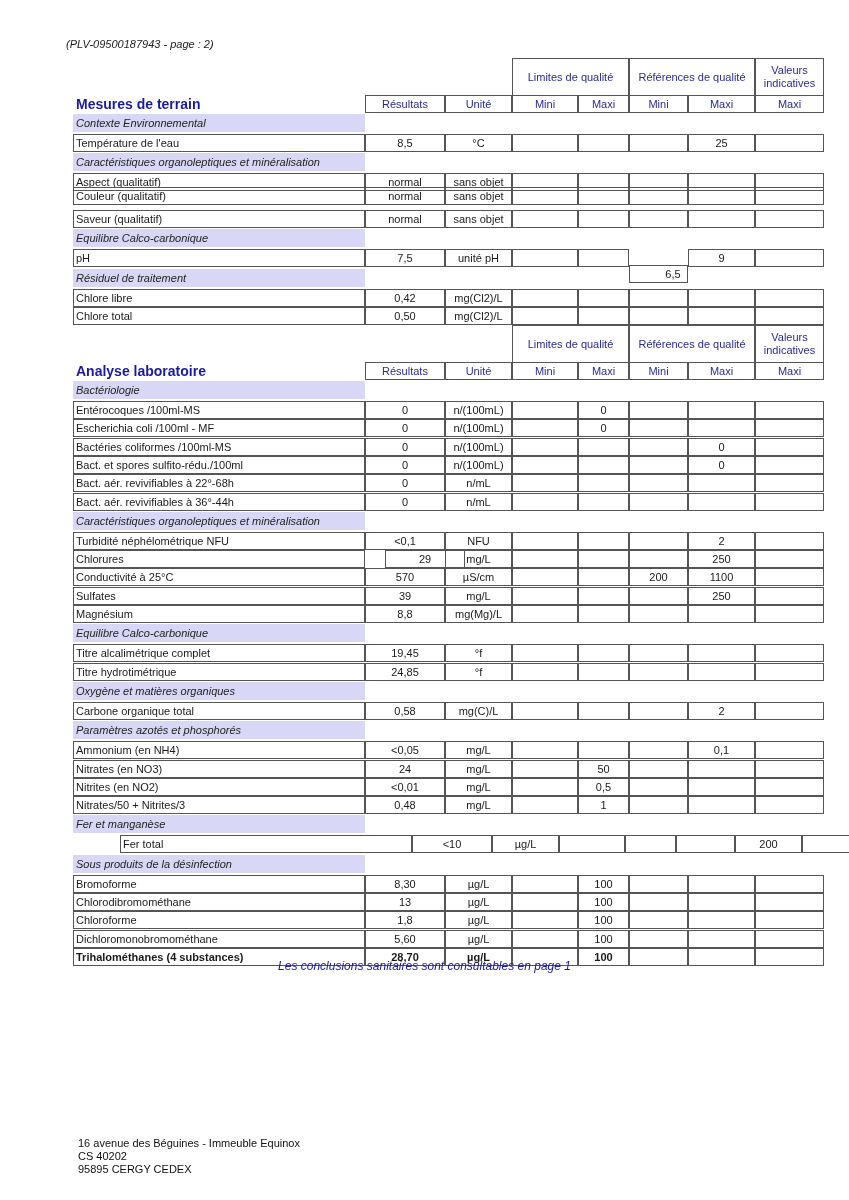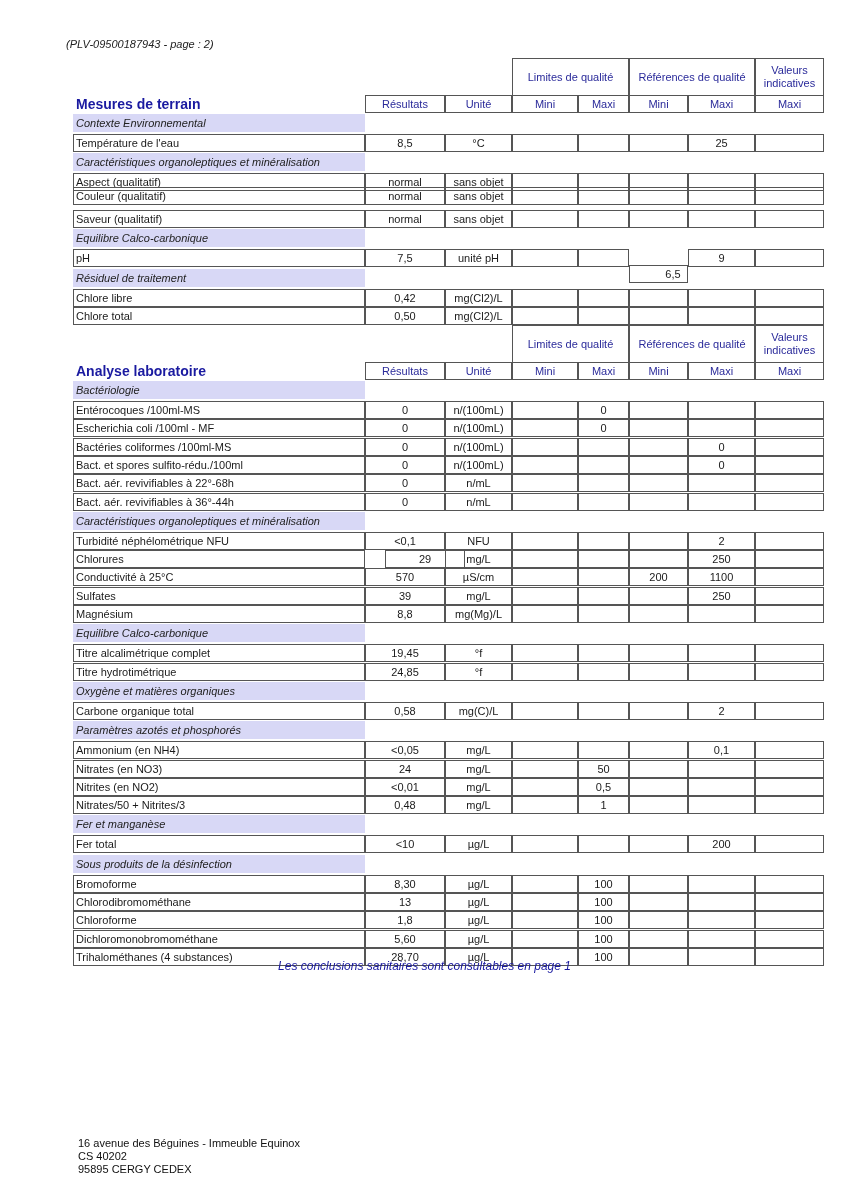--- a/index.html
+++ b/index.html
@@ -318,21 +318,21 @@
         <div class="cell b name" style="margin-top: 0px;">Nitrates/50 + Nitrites/3</div>
         <div class="cell b c1" style="margin-top: 0px;">0,48</div>
         <div class="cell b c2" style="margin-top: 0px;">mg/L</div>
         <div class="cell b c3" style="margin-top: 0px;"></div>
         <div class="cell b c4" style="margin-top: 0px;">1</div>
         <div class="cell b c5" style="margin-top: 0px;"></div>
         <div class="cell b c6" style="margin-top: 0px;"></div>
         <div class="cell b c7" style="margin-top: 0px;"></div>
       </div>
       <div class="cat" style="top: 490.4px;">Fer et manganèse</div>
-      <div class="row" style="top: 510.4px; width: 671px;">
+      <div class="row" style="top: 510.4px; width: 671px; margin-left: 47px;">
         <div class="cell b name" style="margin-top: 0px;">Fer total</div>
         <div class="cell b c1" style="margin-top: 0px;">&lt;10</div>
         <div class="cell b c2" style="margin-top: 0px;">µg/L</div>
         <div class="cell b c3" style="margin-top: 0px;"></div>
         <div class="cell b c4" style="margin-top: 0px;"></div>
         <div class="cell b c5" style="margin-top: 0px;"></div>
         <div class="cell b c6" style="margin-top: 0px;">200</div>
         <div class="cell b c7" style="margin-top: 0px;"></div>
       </div>
       <div class="cat" style="top: 529.7px;">Sous produits de la désinfection</div>
@@ -369,21 +369,21 @@
       <div class="row" style="top: 604.6px; width: 751px;">
         <div class="cell b name" style="margin-top: 0px;">Dichloromonobromométhane</div>
         <div class="cell b c1" style="margin-top: 0px;">5,60</div>
         <div class="cell b c2" style="margin-top: 0px;">µg/L</div>
         <div class="cell b c3" style="margin-top: 0px;"></div>
         <div class="cell b c4" style="margin-top: 0px;">100</div>
         <div class="cell b c5" style="margin-top: 0px;"></div>
         <div class="cell b c6" style="margin-top: 0px;"></div>
         <div class="cell b c7" style="margin-top: 0px;"></div>
       </div>
-      <div class="row" style="top: 622.9px; width: 751px;">
+      <div class="row" style="top: 622.9px; width: 751px; font-weight: bold;">
         <div class="cell b name" style="margin-top: 0px;">Trihalométhanes (4 substances)</div>
         <div class="cell b c1" style="margin-top: 0px;">28,70</div>
         <div class="cell b c2" style="margin-top: 0px;">µg/L</div>
         <div class="cell b c3" style="margin-top: 0px;"></div>
         <div class="cell b c4" style="margin-top: 0px;">100</div>
         <div class="cell b c5" style="margin-top: 0px;"></div>
         <div class="cell b c6" style="margin-top: 0px;"></div>
         <div class="cell b c7" style="margin-top: 0px;"></div>
       </div>
     </div>

